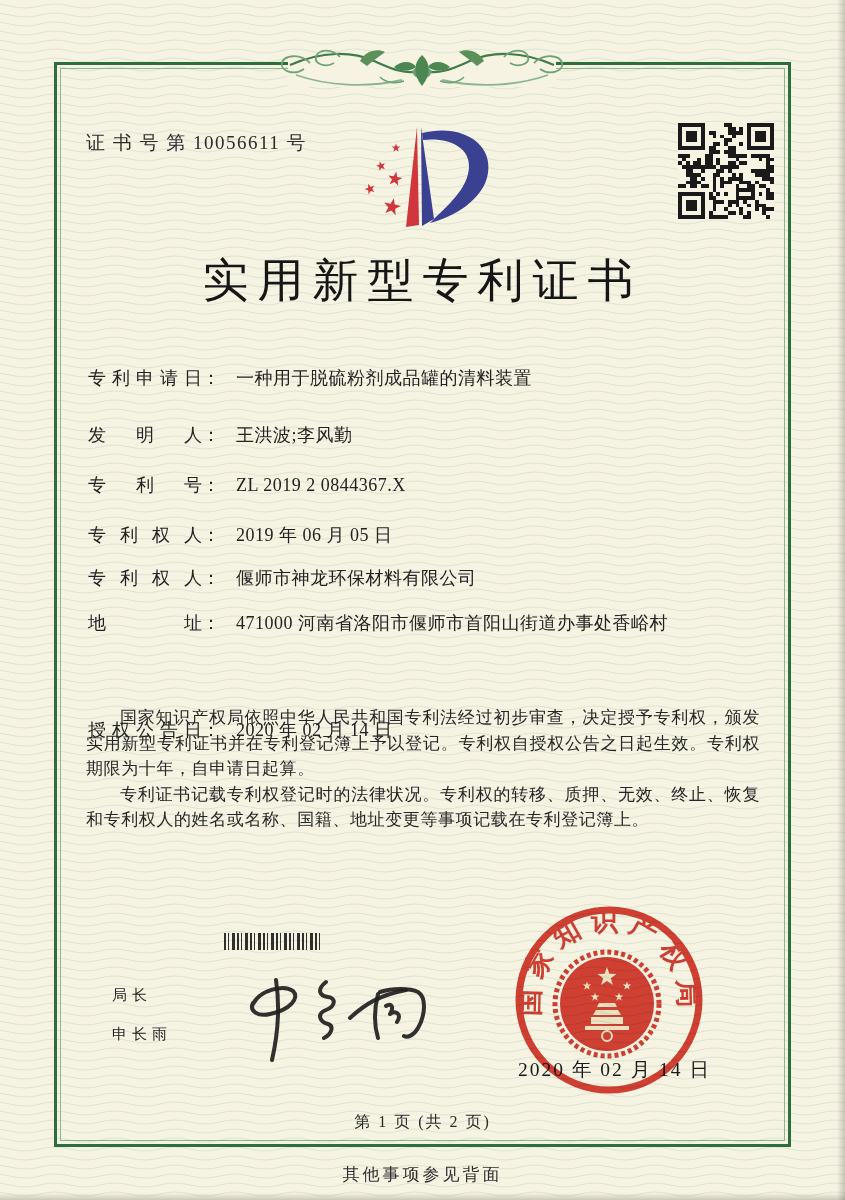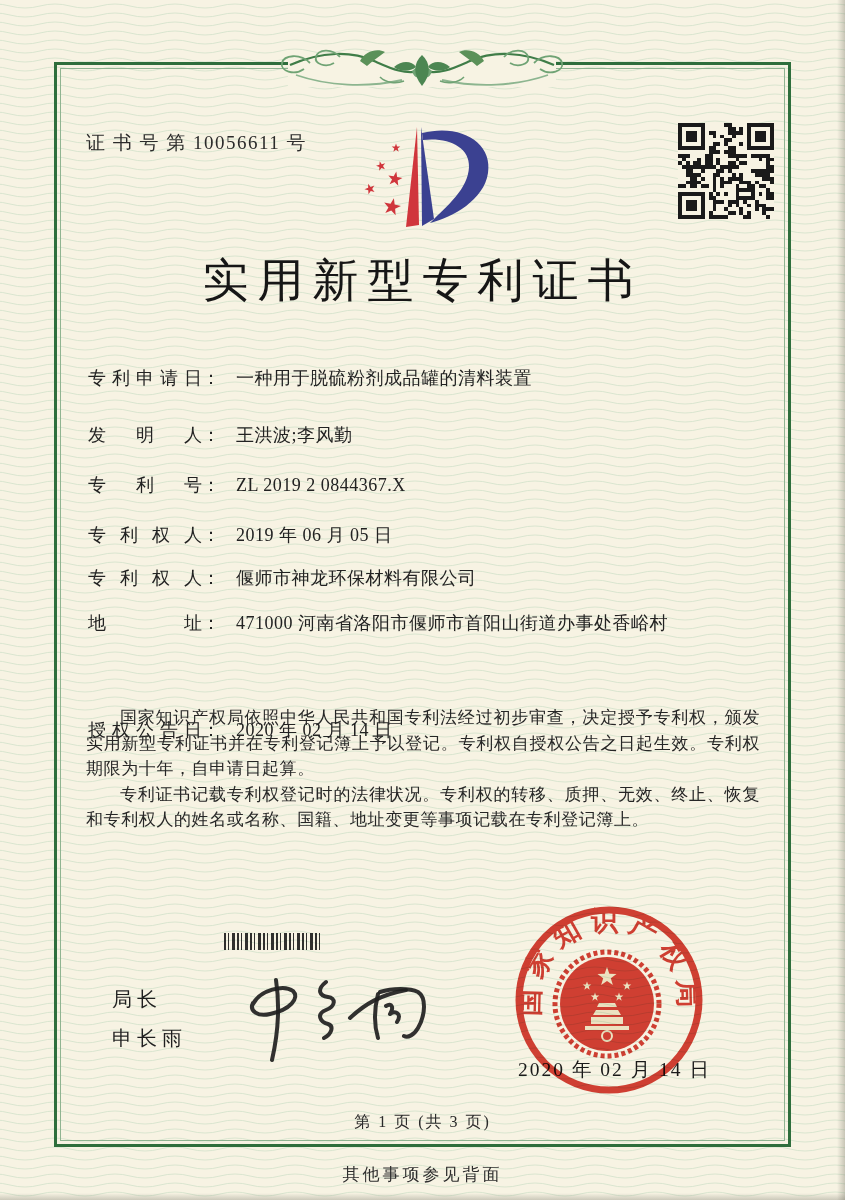--- a/index.html
+++ b/index.html
@@ -20,21 +20,21 @@
   .row.r4{top:566px;}.row.r5{top:600px;margin-top:11px;}.row.r6{top:710px;margin-top:8px;}
   .flabel{display:inline-block;width:114px;text-align:justify;text-align-last:justify;vertical-align:top;}
   .fcolon{display:inline-block;}
   .fvalue{display:inline-block;margin-left:16px;letter-spacing:.5px;}
   .group2{position:absolute;left:282px;top:0;}
   .group2 .flabel{width:auto;text-align-last:auto;letter-spacing:1px;}
   .paras{position:absolute;left:86px;top:705px;width:674px;z-index:3;font-size:17px;line-height:25.5px;color:#262626;text-align:justify;letter-spacing:.6px;}
   .paras p{margin:0;text-indent:2em;}
   .barcode{position:absolute;left:224px;top:933px;width:98px;height:17px;z-index:3;opacity:.88;
     background:repeating-linear-gradient(90deg,#151515 0 2px,transparent 2px 4px,#151515 4px 5px,transparent 5px 8px,#151515 8px 11px,transparent 11px 13px);}
-  .signer{position:absolute;left:112px;z-index:3;font-size:20px;color:#1f1f1f;letter-spacing:5px;}
+  .signer{position:absolute;left:112px;z-index:3;font-size:15px;color:#1f1f1f;letter-spacing:5px;}
   .signer.t{top:986px;}
   .signer.n{top:1025px;}
   .signature{position:absolute;left:220px;top:940px;z-index:4;}
   .signature path{fill:none;stroke:#202020;stroke-width:4;stroke-linecap:round;stroke-linejoin:round;opacity:.92;}
   .seal{position:absolute;left:509px;top:900px;z-index:6;mix-blend-mode:multiply;opacity:.95;}
   .seal-date{position:absolute;left:518px;top:1056px;z-index:5;font-size:19.5px;letter-spacing:2px;color:#1a1a1a;}
   .page-no{position:absolute;left:0;top:1112px;width:100%;text-align:center;font-size:16px;letter-spacing:2px;color:#2a2a2a;z-index:3;}
   .back-note{position:absolute;left:0;top:1163px;width:100%;text-align:center;font-size:17px;letter-spacing:3px;color:#2e2e2e;z-index:3;}
   .edge-r{position:absolute;right:0;top:0;width:8px;height:100%;z-index:9;background:linear-gradient(to right,rgba(90,90,78,0),rgba(90,90,78,.30));}
   .edge-b{position:absolute;left:0;bottom:0;width:100%;height:7px;z-index:9;background:linear-gradient(to bottom,rgba(90,90,78,0),rgba(90,90,78,.28));}
@@ -317,19 +317,19 @@
         <rect x="76" y="126" width="44" height="4"></rect>
         <circle cx="98" cy="136" r="5" fill="none" stroke="#f4ecd6" stroke-width="2"></circle>
       </g>
     </g>
   </svg>
 
   
   <div class="seal-date">2020 年 02 月 14 日</div>
 
   
-  <div class="page-no">第 1 页 (共 3 页)</div>
+  <div class="page-no">第 1 页 (共 2 页)</div>
   <div class="back-note">其他事项参见背面</div>
 
   
   <div class="edge-r"></div>
   <div class="edge-b"></div>
 </div>
 
 </body></html>

